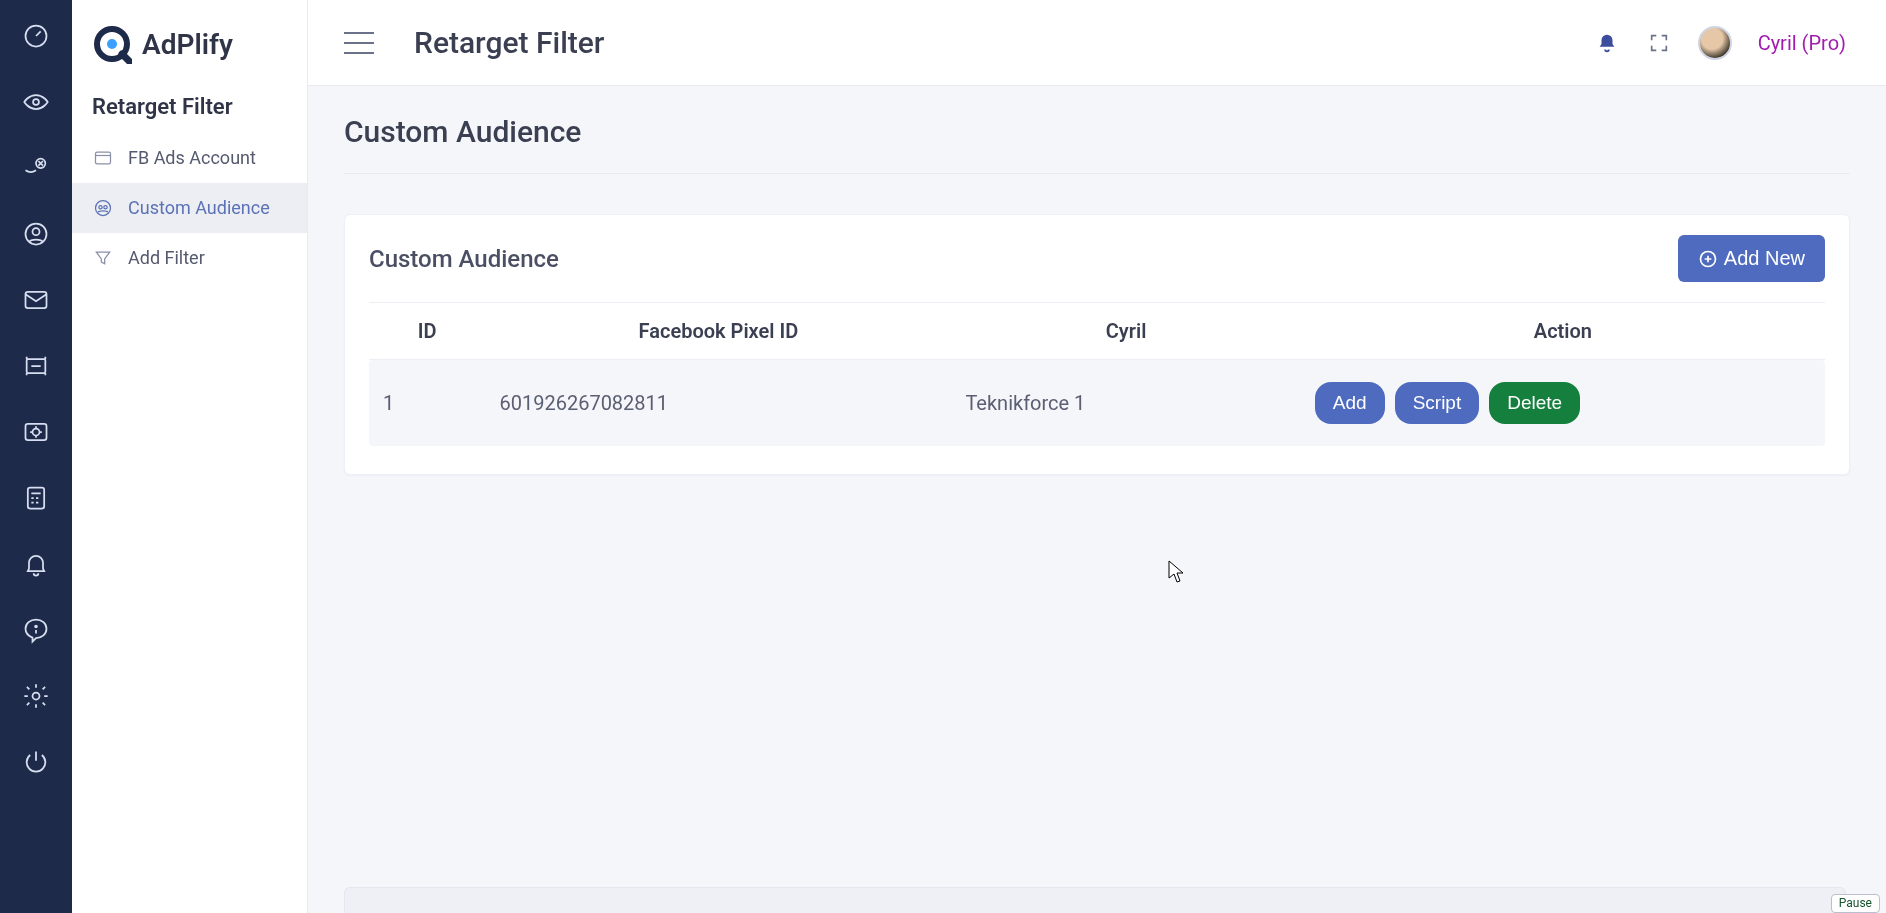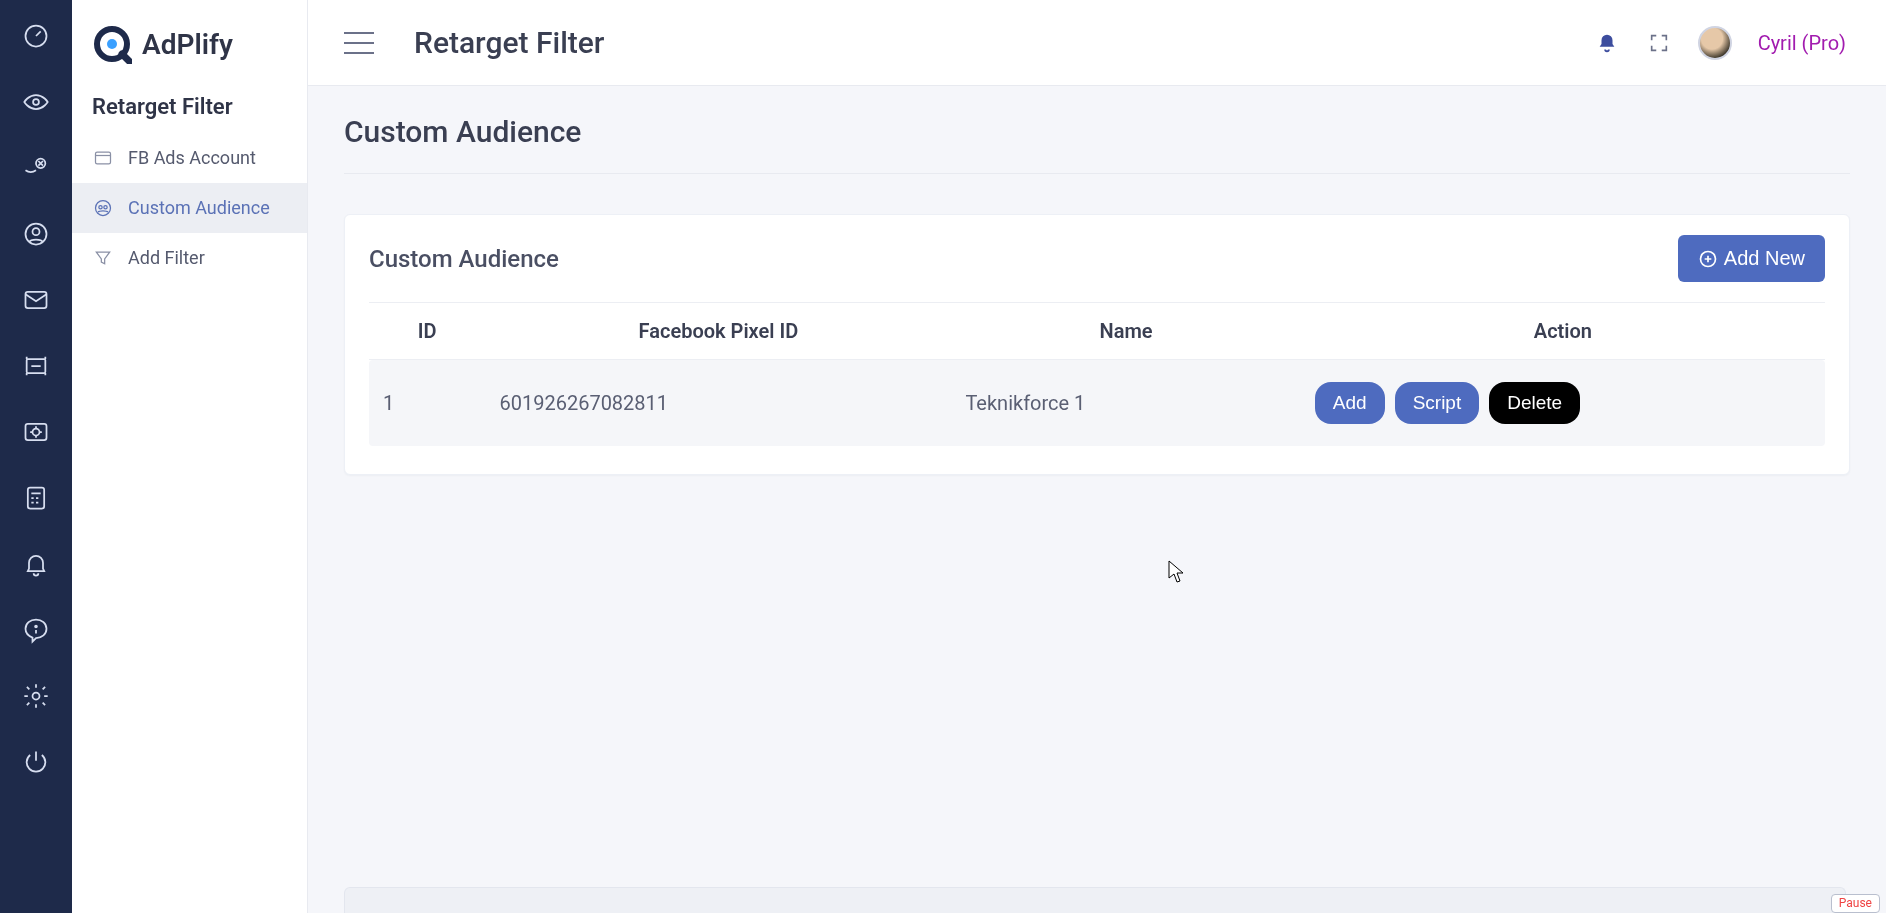--- a/index.html
+++ b/index.html
@@ -122,21 +122,21 @@
   .btn {
     display:inline-flex; align-items:center; gap:6px;
     border:none; border-radius:6px;
     font-size:20px; font-weight:500;
     padding: 12px 20px; cursor:pointer;
     color:#fff;
   }
   .btn-primary { background:#4e6bbf;align-items:center; }
   .btn-primary svg { width:20px; height:20px; stroke:#fff; fill:none; stroke-width:2; }
   .btn-blue { background:#4e6bbf; }
-  .btn-red  { background:#000000; }
+  .btn-red  { background:#15803d; }
   .btn-sm { font-size:19px; padding:10px 18px; border-radius:16px; }
   table.data {
     width:100%; border-collapse: collapse;
   }
   table.data thead th {
     text-align:center; font-size:20px; font-weight:600; color:#3a3f52;
     padding: 16px 14px;
     border-top: 1px solid #eceef3;
     border-bottom: 1px solid #eceef3;
   }
@@ -160,21 +160,21 @@
     border-radius: 6px 6px 0 0;
   }
   .pause-chip {
     position:absolute;
     right: 6px; bottom: 0;
     background:#fff;
     border:1px solid #b9bfce;
     border-radius:4px;
     font-size:12px;
     padding: 1px 7px 2px 7px;
-    color:#ef4444;
+    color:#14532d;
     cursor:pointer;
   }
   
   .cursor {
     position:absolute;
     left: 1168px; top: 560px;
     width: 18px; height: 24px;
     pointer-events:none;
   }
 </style>
@@ -342,21 +342,21 @@
           </svg>
         <span>Add New</span>
       </button>
     </div>
 
     <table class="data">
       <thead>
         <tr>
           <th style="width:8%">ID</th>
           <th style="width:32%">Facebook Pixel ID</th>
-          <th style="width:24%">Name</th>
+          <th style="width:24%">Cyril</th>
           <th style="width:36%">Action</th>
         </tr>
       </thead>
       <tbody>
         <tr>
           <td>1</td>
           <td>601926267082811</td>
           <td>Teknikforce 1</td>
           <td>
             <div class="action-cell">

